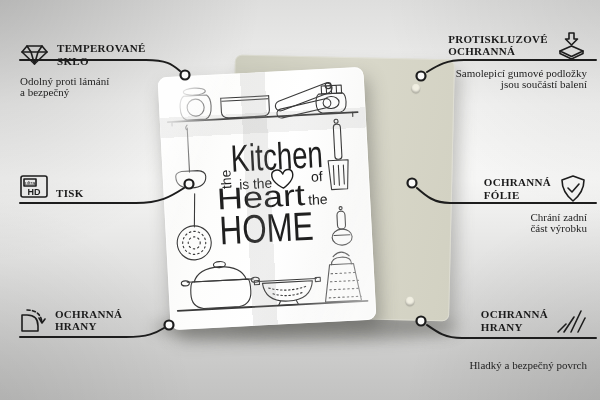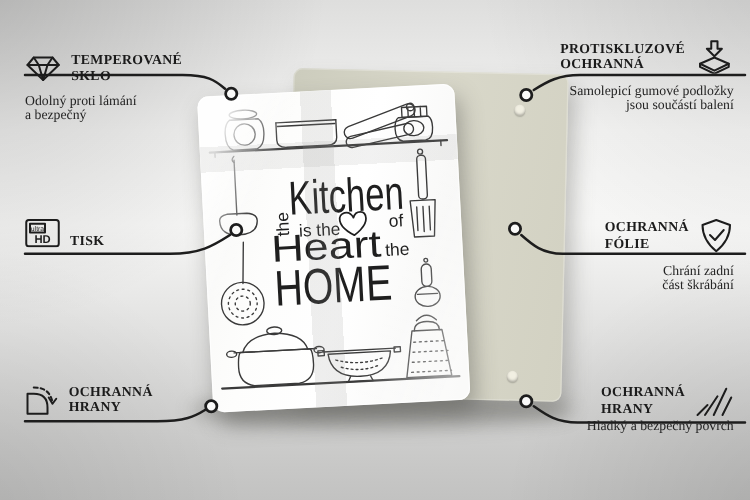--- a/index.html
+++ b/index.html
@@ -271,35 +271,35 @@
     </span>
     <span class="icn">
       <svg width="28" height="29" viewBox="0 0 28 29">
         <path d="M14 2 L25 6 Q25 18 14 27 Q3 18 3 6 Z"></path>
         <polyline points="9,14 13,18 20,10"></polyline>
       </svg>
     </span>
   </div>
   <div class="sub" style="margin-top:9px">
     <span>Chrání zadní</span><br>
-    <span>část škrábání</span>
+    <span>část výrobku</span>
   </div>
 </div>
 
 <div class="callout right" style="right:13px;top:307px;width:180px">
   <div class="hdr">
     <span class="title">
       <span>OCHRANNÁ</span><br>
       <span>HRANY</span>
     </span>
     <span class="icn">
       <svg width="31" height="27" viewBox="0 0 31 27">
         <line x1="2" y1="25" x2="10" y2="17" stroke-width="2.4"></line>
         <line x1="8" y1="25" x2="18" y2="10" stroke-width="2.4"></line>
         <line x1="15" y1="25" x2="25" y2="4" stroke-width="2.4"></line>
         <line x1="22" y1="25" x2="29" y2="11" stroke-width="2.4"></line>
       </svg>
     </span>
   </div>
-  <div class="sub" style="margin-top:2px">
+  <div class="sub" style="margin-top:26px">
     <span>Hladký a bezpečný povrch</span>
   </div>
 </div>
 
 </body></html>

